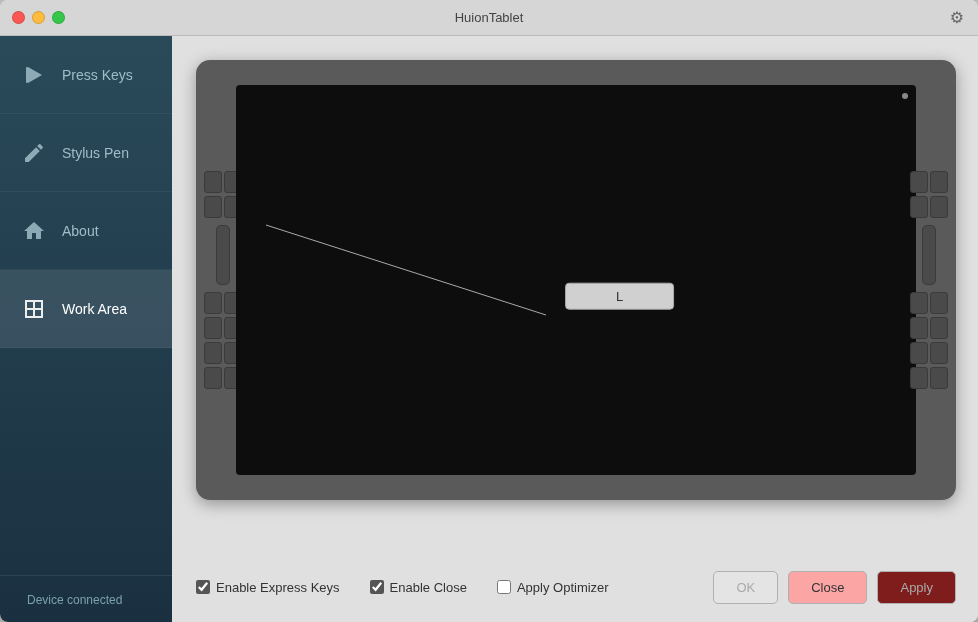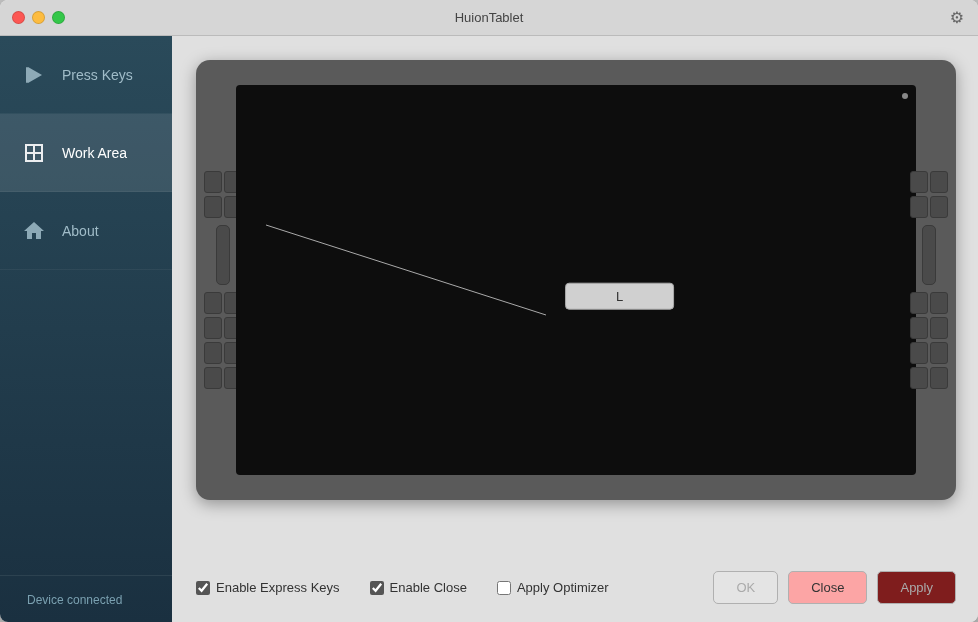--- a/index.html
+++ b/index.html
@@ -245,21 +245,21 @@
     
     .bottom-controls {
       height: 70px;
       display: flex;
       align-items: center;
       justify-content: space-between;
       flex-shrink: 0;
     }
     .checkbox-group {
       display: flex;
-      align-items: flex-end;
+      align-items: flex-start;
       gap: 6px;
       font-size: 13px;
       color: #333;
     }
     .checkbox-group input[type="checkbox"] {
       width: 14px;
       height: 14px;
       cursor: pointer;
       accent-color: #555;
     }
@@ -315,37 +315,45 @@
         <div class="sidebar-item">
           <div class="sidebar-icon">
             <svg viewBox="0 0 24 24" xmlns="http://www.w3.org/2000/svg">
               <polygon points="6,4 20,12 6,20" fill="currentColor" opacity="0.85"></polygon>
               <rect x="4" y="4" width="2" height="16" rx="1" fill="currentColor" opacity="0.85"></rect>
             </svg>
           </div>
           <span class="sidebar-item-label">Press Keys</span>
         </div>
 
+        <div class="sidebar-item">
+          <div class="sidebar-icon">
+            <svg viewBox="0 0 24 24" xmlns="http://www.w3.org/2000/svg">
+              <path d="M3 17.25V21h3.75L17.81 9.94l-3.75-3.75L3 17.25zm17.71-10.21c.39-.39.39-1.02 0-1.41l-2.34-2.34a1 1 0 0 0-1.41 0l-1.83 1.83 3.75 3.75 1.83-1.83z" fill="currentColor" opacity="0.85"></path>
+            </svg>
+          </div>
+          <span class="sidebar-item-label">Stylus Pen</span>
+        </div>
+
+        <div class="sidebar-item">
+          <div class="sidebar-icon">
+            <svg viewBox="0 0 24 24" xmlns="http://www.w3.org/2000/svg">
+              <path d="M10 20v-6h4v6h5v-8h3L12 3 2 12h3v8z" fill="currentColor" opacity="0.85"></path>
+            </svg>
+          </div>
+          <span class="sidebar-item-label">About</span>
+        </div>
 
         <div class="sidebar-item active">
           <div class="sidebar-icon">
             <svg viewBox="0 0 24 24" xmlns="http://www.w3.org/2000/svg">
               <path d="M3 3v18h18V3H3zm8 16H5v-6h6v6zm0-8H5V5h6v6zm8 8h-6v-6h6v6zm0-8h-6V5h6v6z" fill="currentColor" opacity="0.9"></path>
             </svg>
           </div>
           <span class="sidebar-item-label">Work Area</span>
-        </div>
-
-        <div class="sidebar-item">
-          <div class="sidebar-icon">
-            <svg viewBox="0 0 24 24" xmlns="http://www.w3.org/2000/svg">
-              <path d="M10 20v-6h4v6h5v-8h3L12 3 2 12h3v8z" fill="currentColor" opacity="0.85"></path>
-            </svg>
-          </div>
-          <span class="sidebar-item-label">About</span>
         </div>
       </nav>
 
       <div class="sidebar-footer">
         <span class="device-status">Device connected</span>
       </div>
     </div>
 
     <div class="content-pane">
       <div class="tablet-area">

